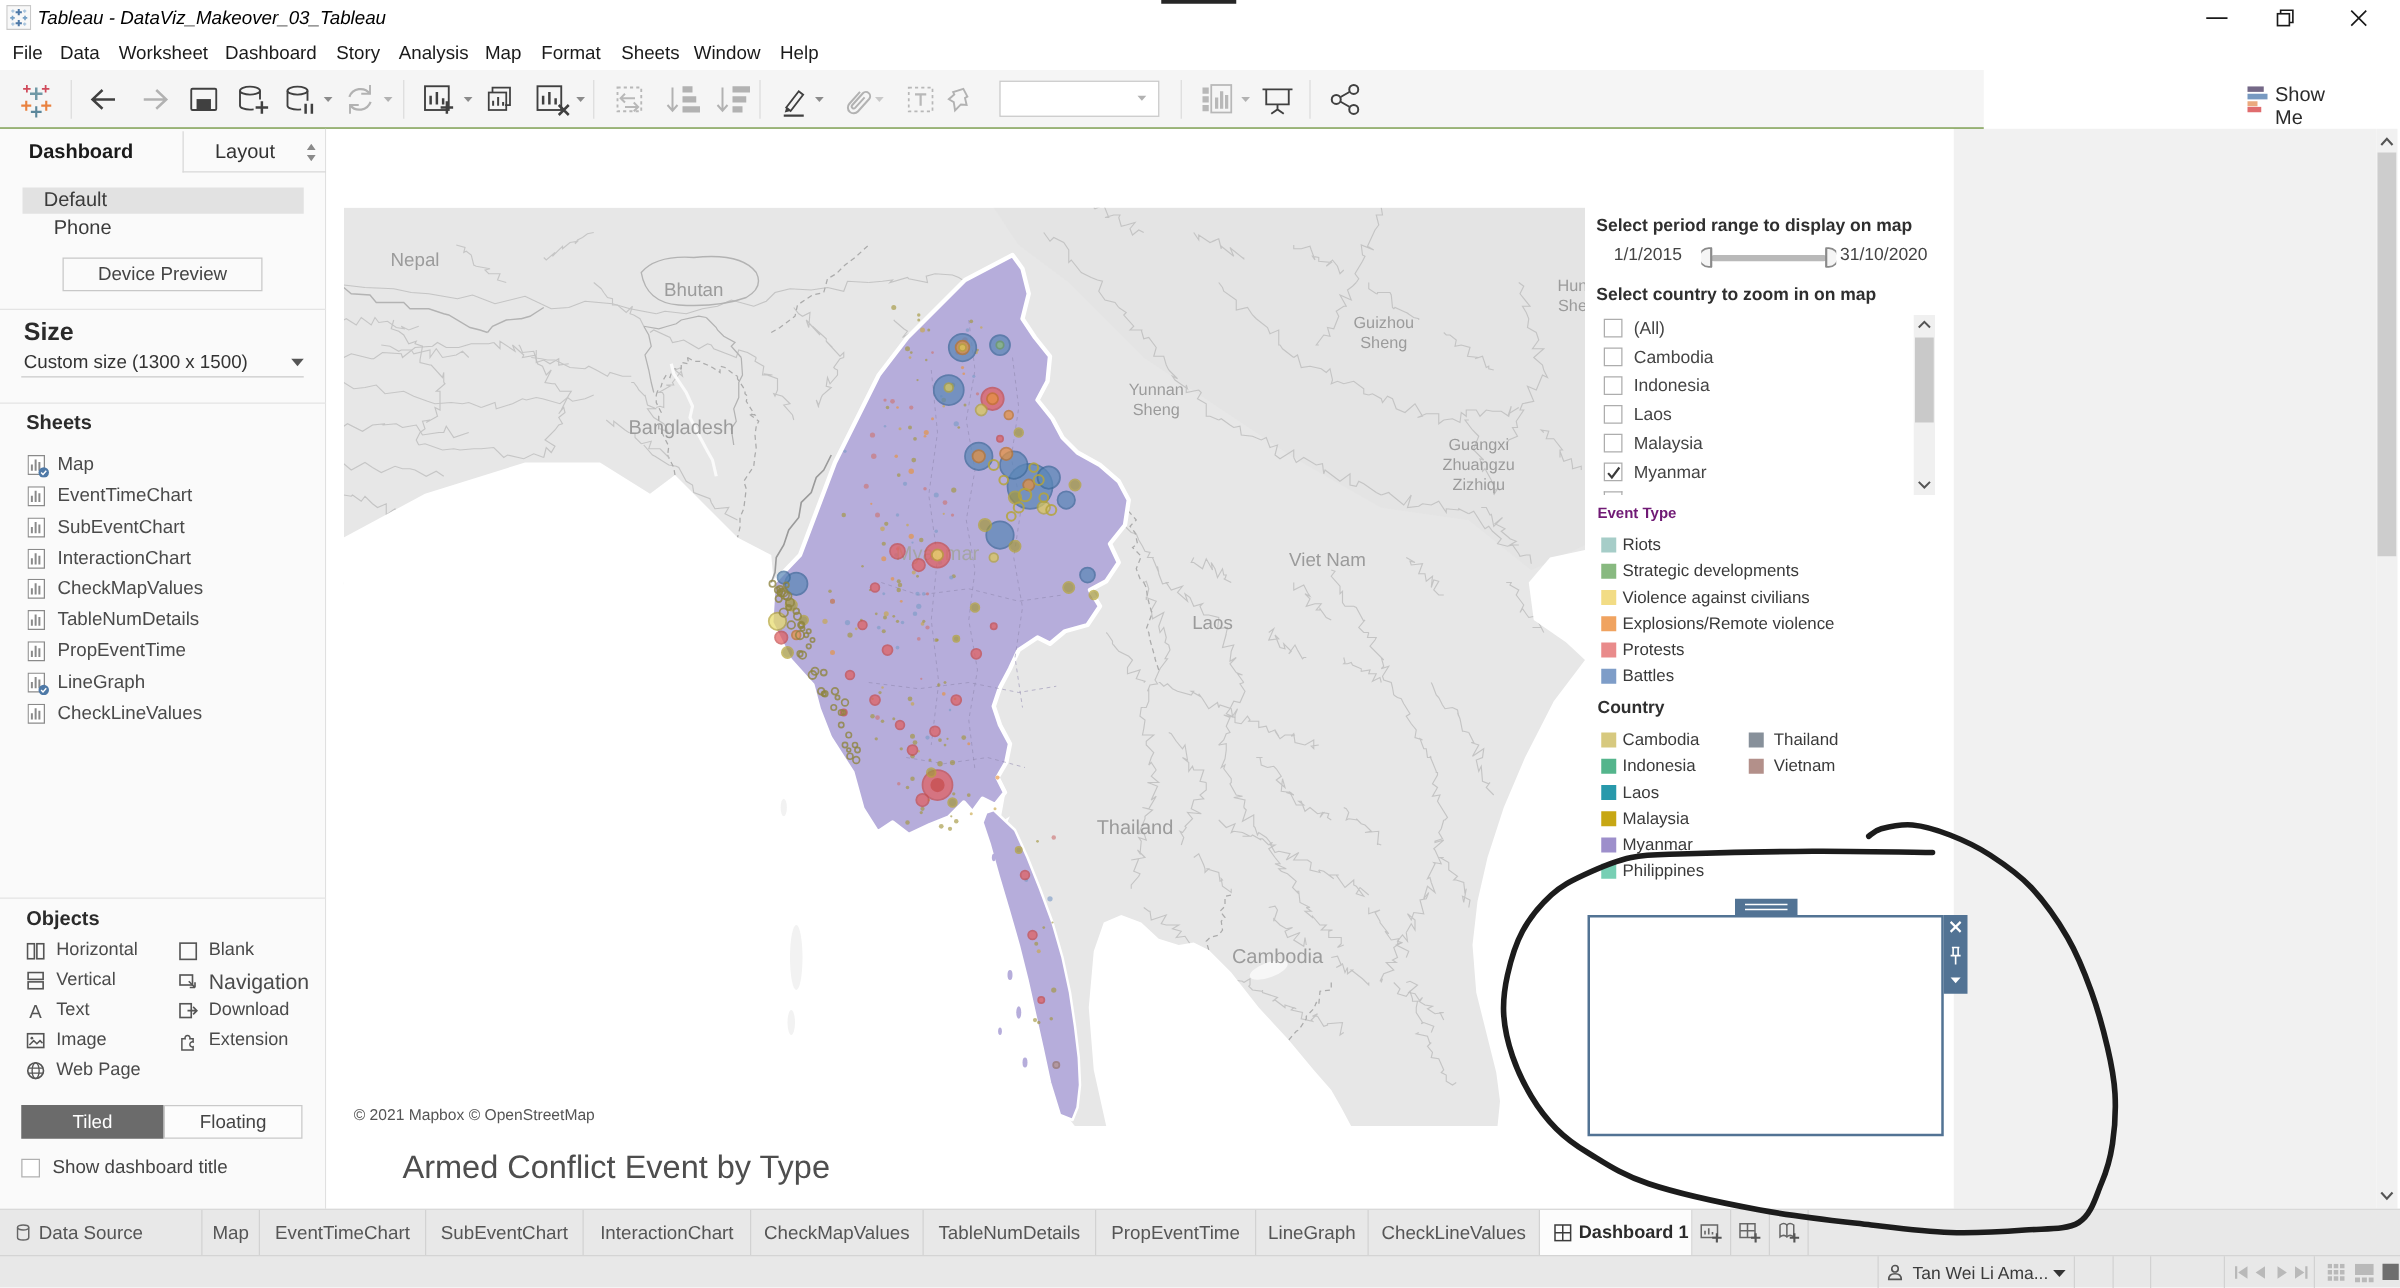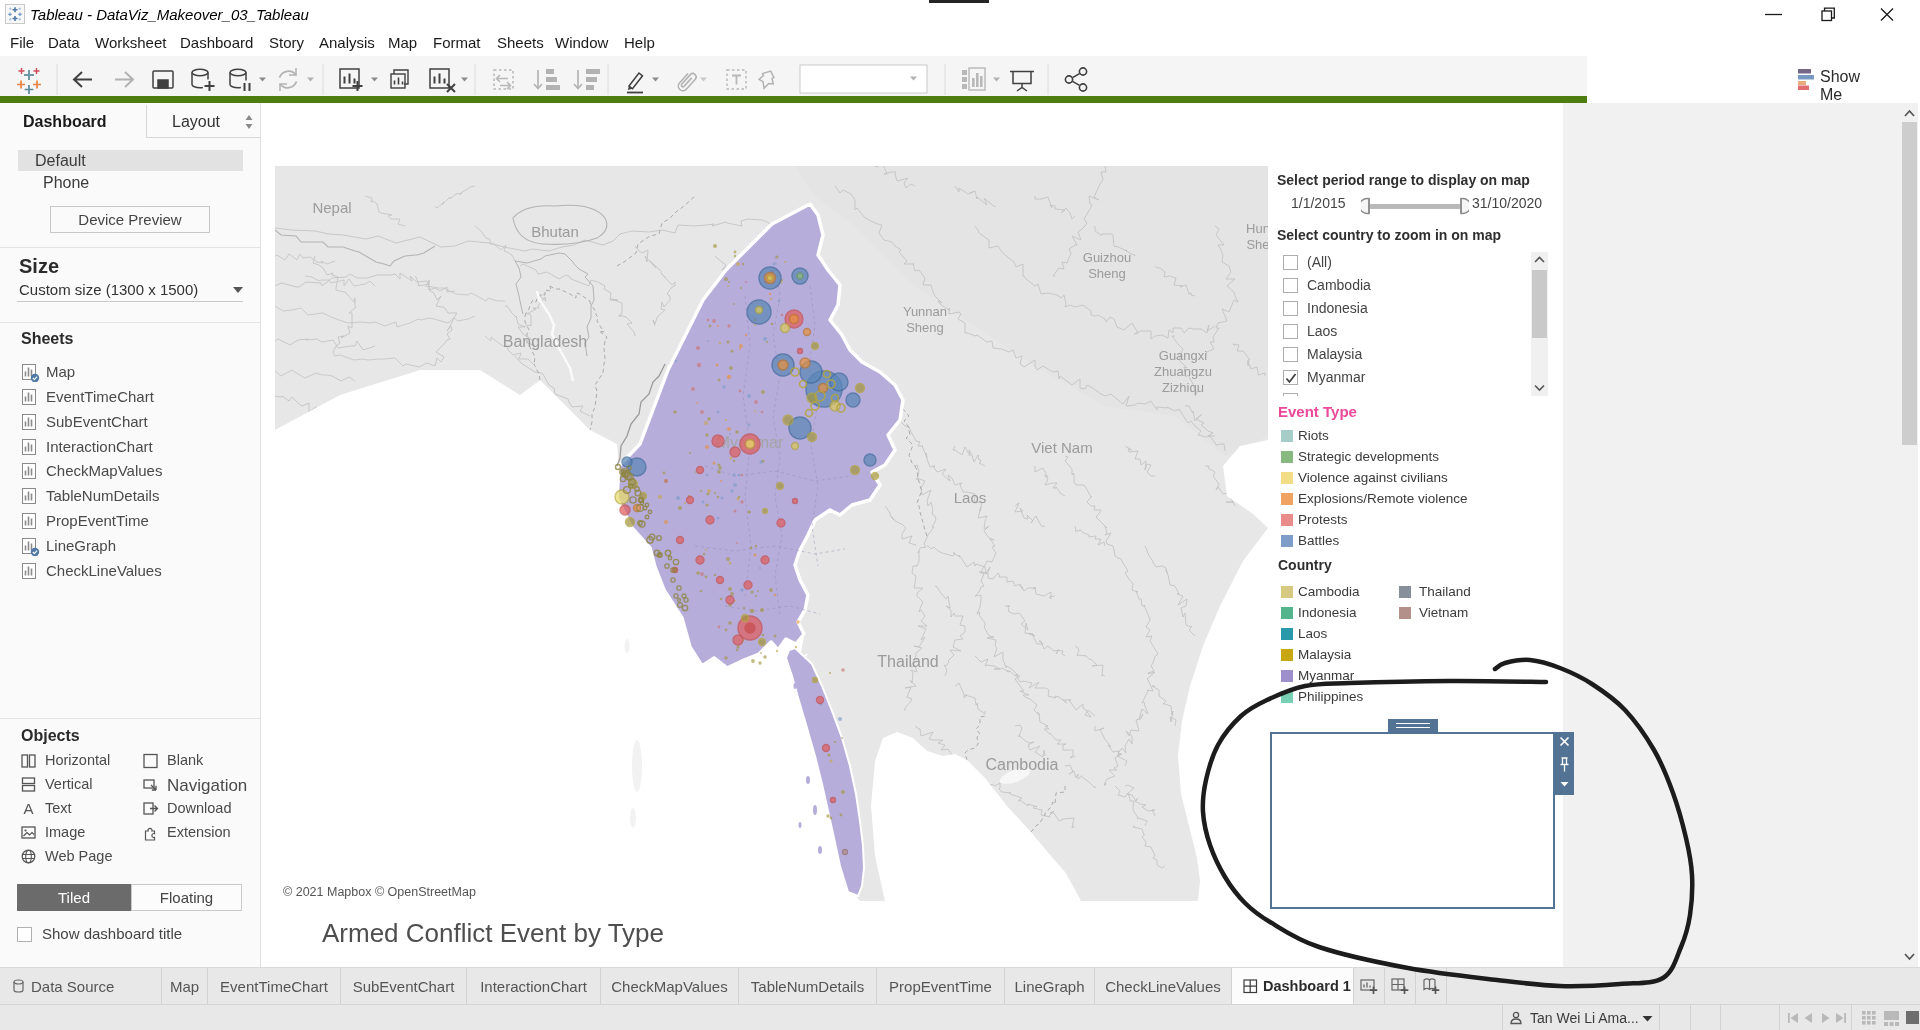--- a/index.html
+++ b/index.html
@@ -1,21 +1,21 @@
 <!DOCTYPE html>
 <html><head>
 <meta charset="utf-8">
 <style>
 * { margin:0; padding:0; box-sizing:border-box; }
 html,body { width:1920px; height:1030px; overflow:hidden; background:#fff;
   font-family:"Liberation Sans", sans-serif; }
 .abs { position:absolute; }
 #titlebar { left:0; top:0; width:1920px; height:30px; background:#fff;font-style:italic; }
 #menubar { left:0; top:30px; width:1920px; height:26px; background:#fff; }
-#toolbar { left:0; top:56px; width:1587px; height:47px; background:#f5f5f5; border-bottom:7px solid #4d7c0f; }
+#toolbar { left:0; top:56px; width:1587px; height:47px; background:#f5f5f5; border-bottom:1px solid #4d7c0f; }
 #leftpanel { left:0; top:103px; width:261px; height:864px; background:#fafafa; border-right:1px solid #e0e0e0; }
 #dash { left:261px; top:103px; width:1302px; height:864px; background:#fff; }
 #rightws { left:1563px; top:103px; width:338px; height:864px; background:#f1f1f1; }
 #winscroll { left:1901px; top:103px; width:17px; height:864px; background:#f1f1f1; }
 #tabbar { left:0; top:967px; width:1920px; height:37px; background:#e8e8e8; border-top:1px solid #d9d9d9;}
 #statusbar { left:0; top:1004px; width:1920px; height:26px; background:#e8e8e8; border-top:1px solid #d4d4d4; }
 .menu-item { display:inline-block; color:#1a1a1a; font-size:15px; }
 .bold { font-weight:bold; }
 .swatch { position:absolute; width:12px; height:12px; }
 .tabitem { position:absolute; top:0; height:37px; line-height:37px; font-size:15px; color:#555; text-align:center; border-right:1px solid #d2d2d2; }
@@ -845,21 +845,21 @@
 <div class="abs" style="left:37px;top:203px;font-size:14px;color:#444;">Myanmar</div>
 <div class="abs" style="left:13px;top:227px;width:15px;height:3px;border:1px solid #adadad;border-bottom:none;background:#fff;"></div>
 <div class="abs" style="left:261px;top:86px;width:17px;height:144px;background:#f0f0f0;"></div>
 <svg class="abs" style="left:261px;top:88px" width="17" height="12">
       <path d="M4 8l4.5-4.5L13 8" stroke="#555" stroke-width="1.6" fill="none"></path>
     </svg>
 <div class="abs" style="left:262px;top:104px;width:15px;height:68px;background:#c9c9c9;"></div>
 <svg class="abs" style="left:261px;top:216px" width="17" height="12">
       <path d="M4 3.5L8.5 8 13 3.5" stroke="#555" stroke-width="1.6" fill="none"></path>
     </svg>
-<div class="abs bold" style="left:8px;top:237px;font-size:15px;color:#ec4899;">Event Type</div>
+<div class="abs bold" style="left:8px;top:237px;font-size:12px;color:#701a75;">Event Type</div>
 <div class="abs swatch" style="left:11px;top:264px;background:#a6cdc8;"></div>
 <div class="abs" style="left:28px;top:262px;font-size:13.5px;color:#3a3a3a;">Riots</div>
 <div class="abs swatch" style="left:11px;top:285px;background:#88b980;"></div>
 <div class="abs" style="left:28px;top:283px;font-size:13.5px;color:#3a3a3a;">Strategic developments</div>
 <div class="abs swatch" style="left:11px;top:306px;background:#f2dc85;"></div>
 <div class="abs" style="left:28px;top:304px;font-size:13.5px;color:#3a3a3a;">Violence against civilians</div>
 <div class="abs swatch" style="left:11px;top:327px;background:#f0a360;"></div>
 <div class="abs" style="left:28px;top:325px;font-size:13.5px;color:#3a3a3a;">Explosions/Remote violence</div>
 <div class="abs swatch" style="left:11px;top:348px;background:#e98b8b;"></div>
 <div class="abs" style="left:28px;top:346px;font-size:13.5px;color:#3a3a3a;">Protests</div>

